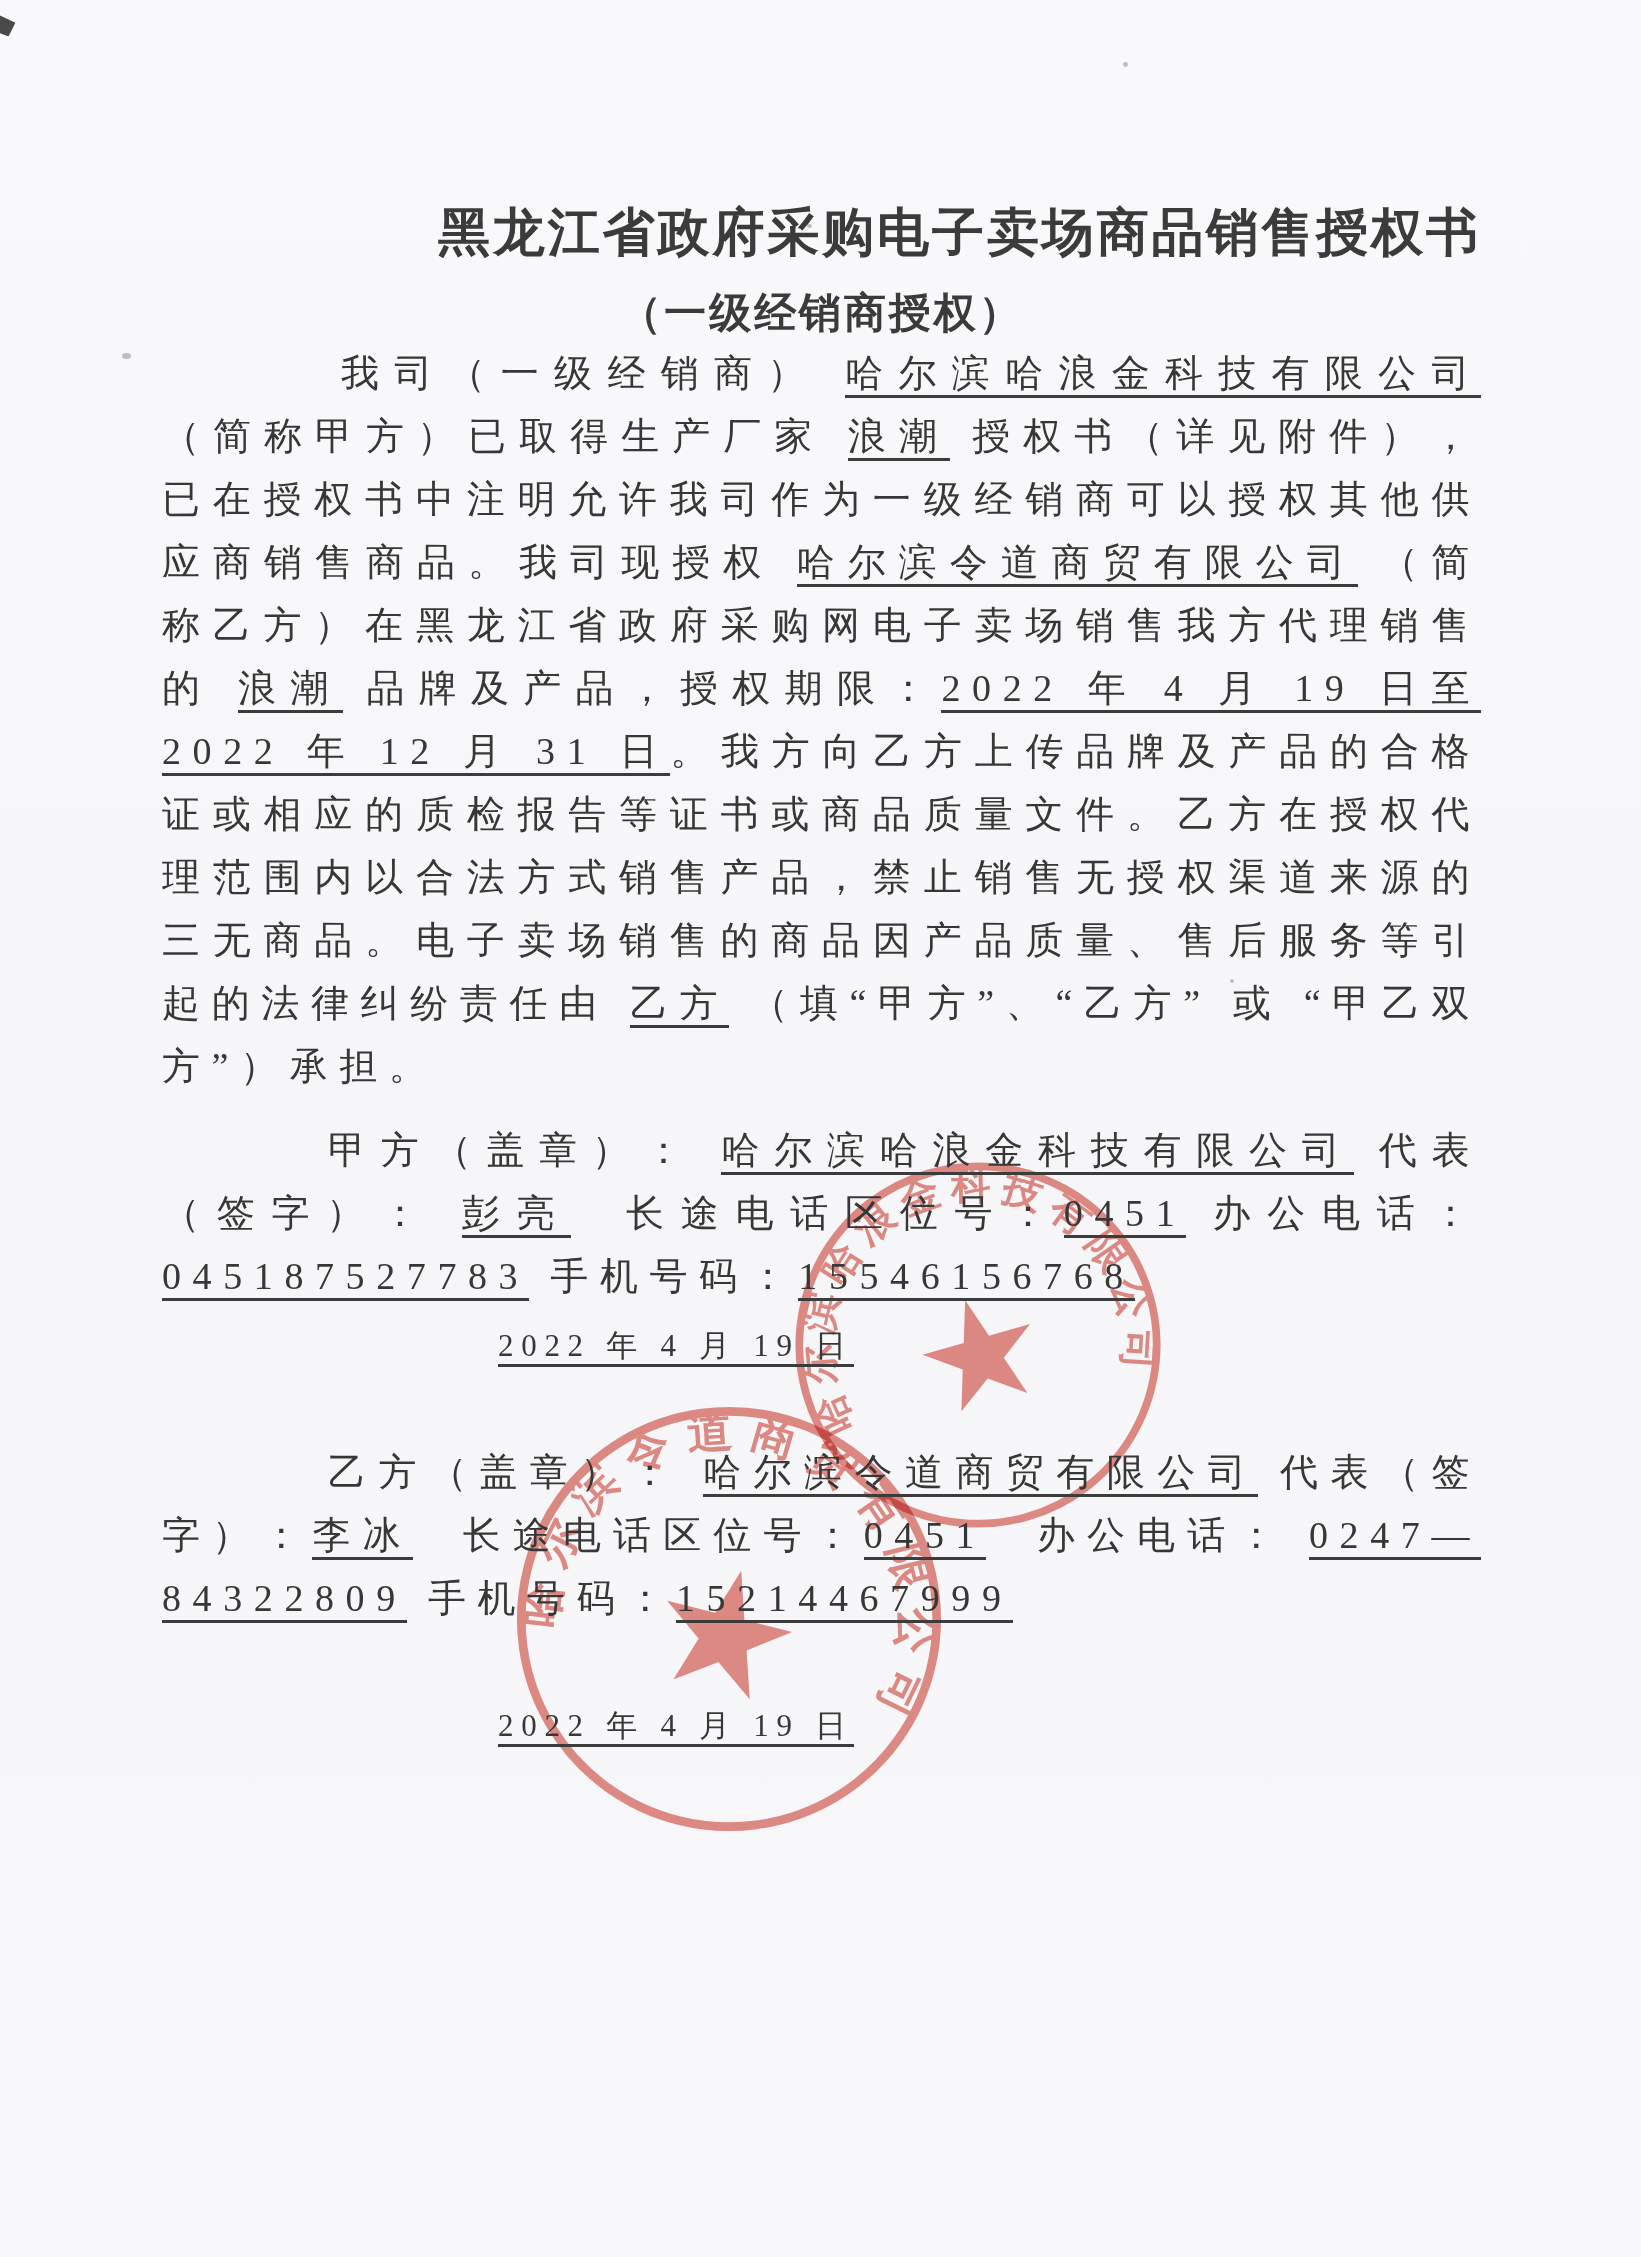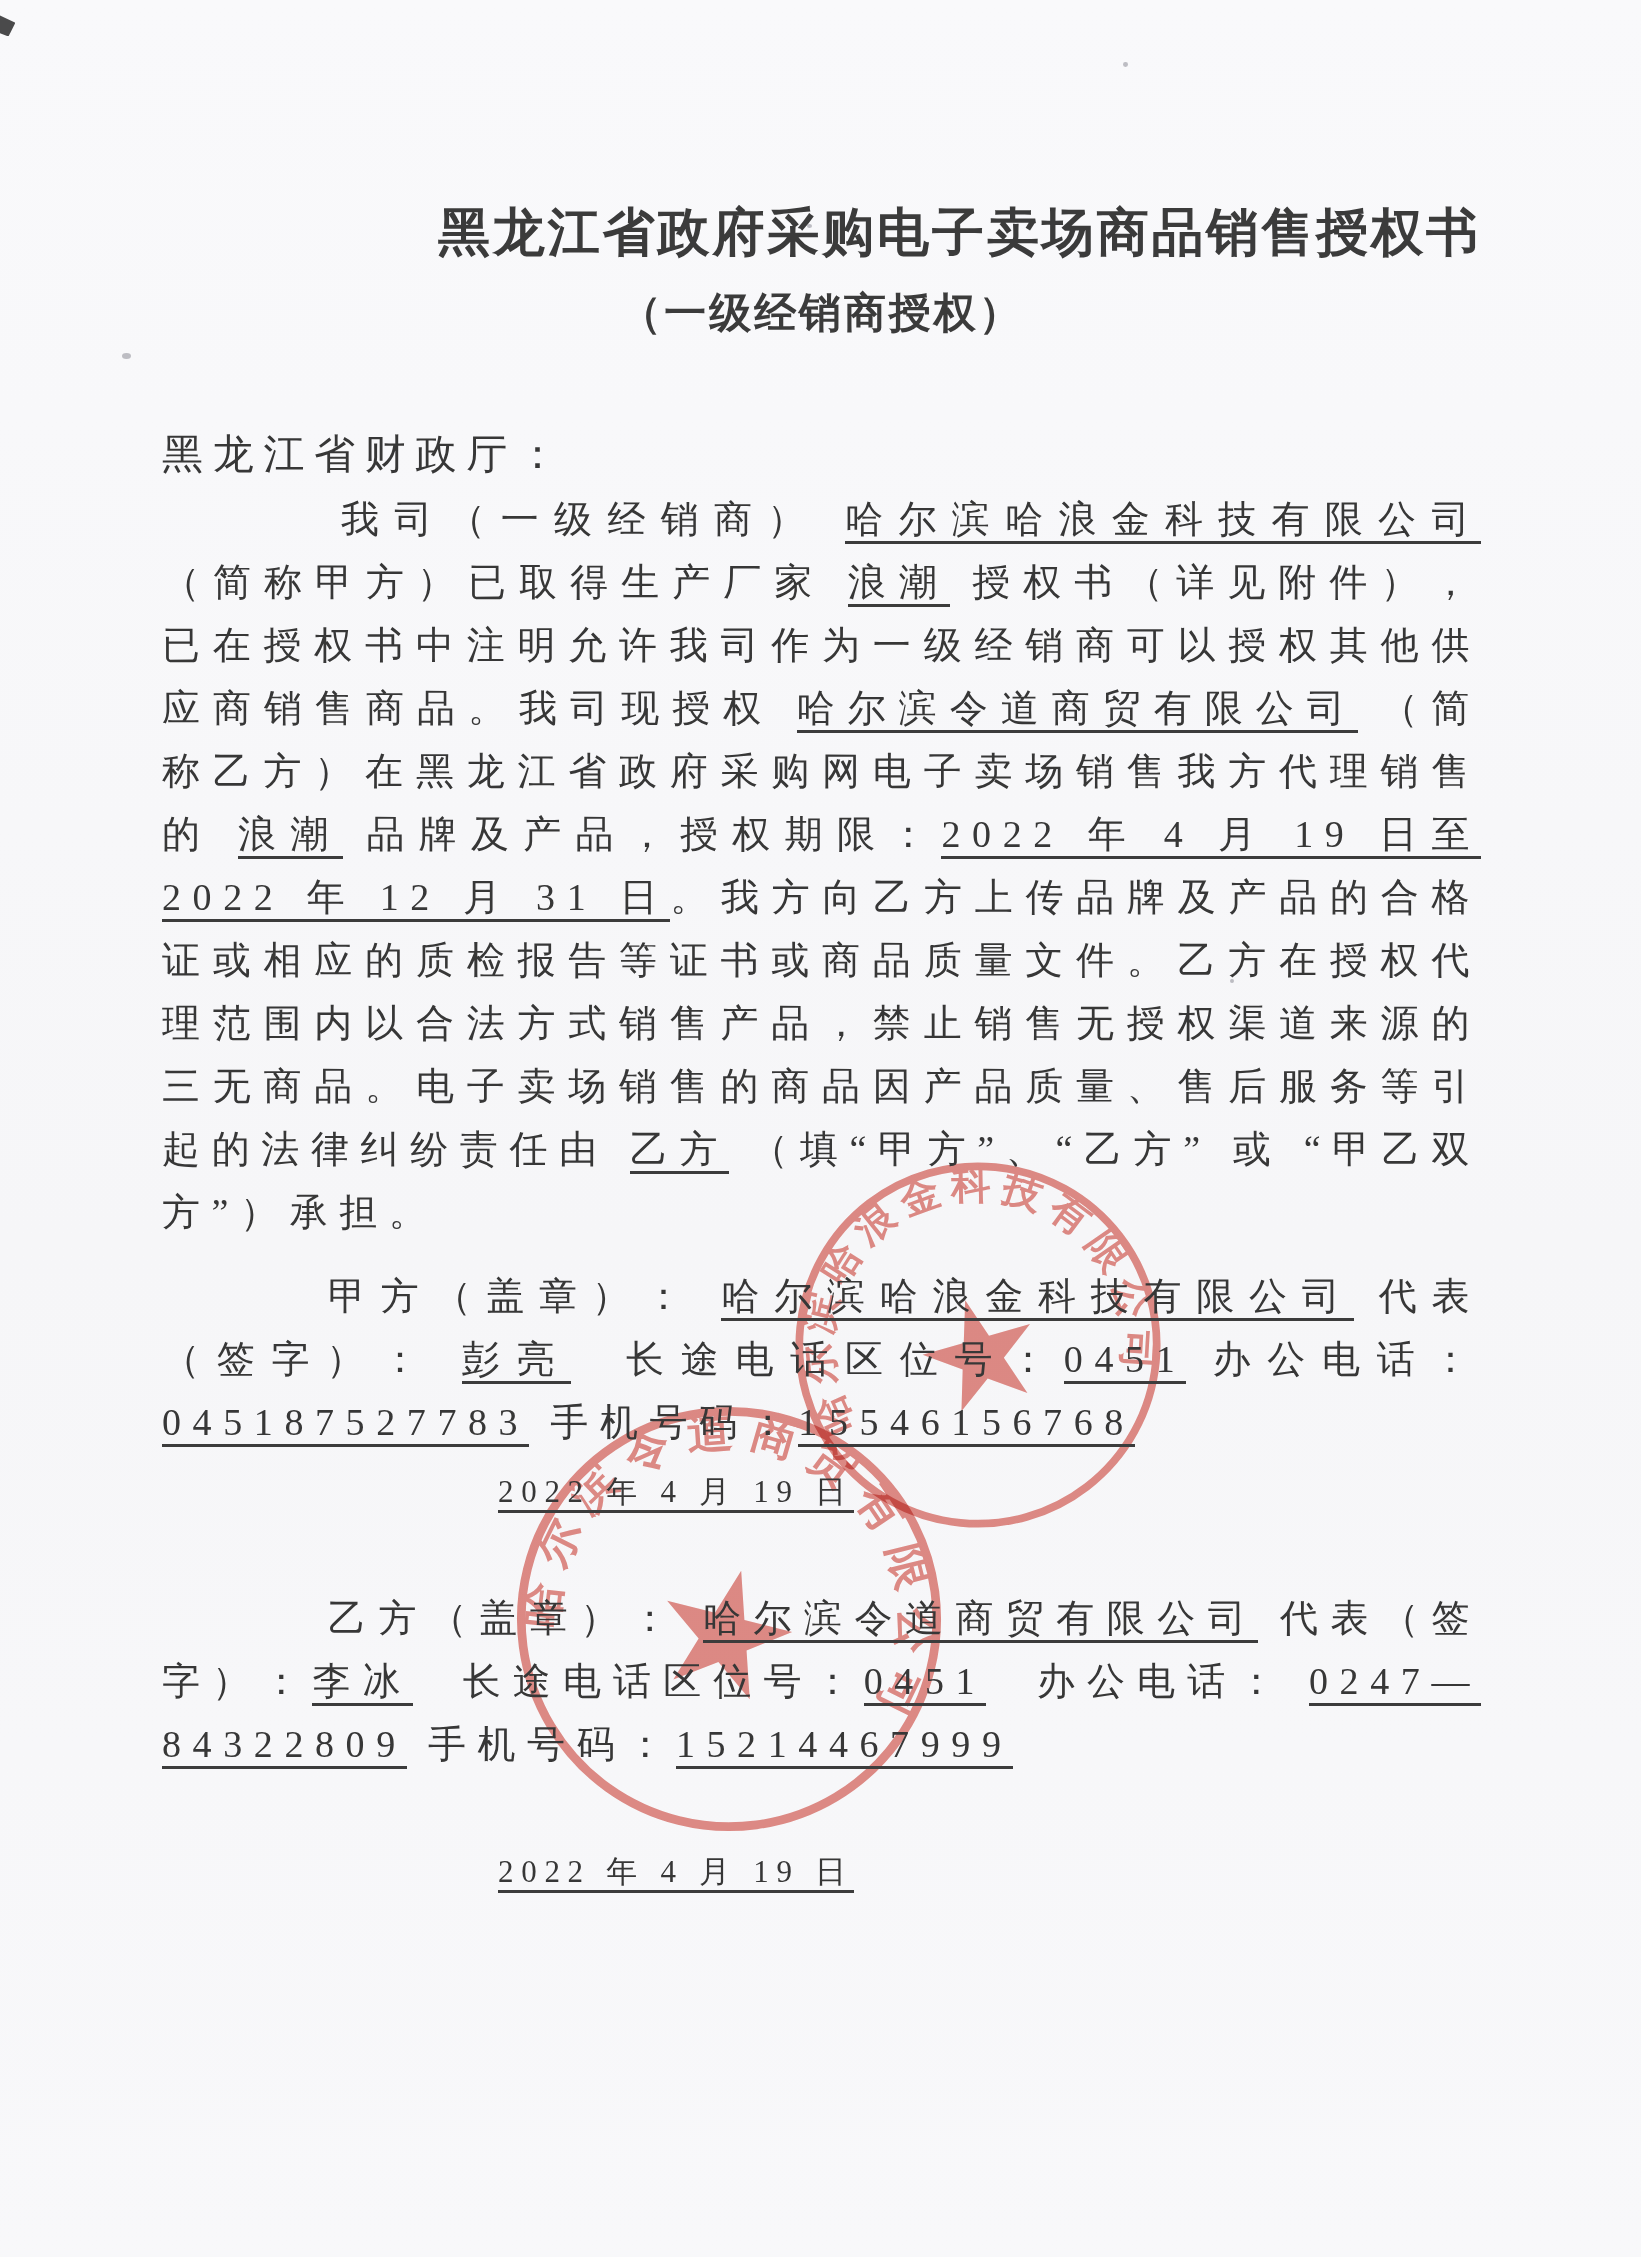--- a/index.html
+++ b/index.html
@@ -120,21 +120,20 @@
         <textPath href="#arc2" startOffset="8">哈尔滨令道商贸有限公司</textPath>
       </text>
       <text x="235" y="300" text-anchor="middle" font-size="152" fill="#d96158">★</text>
     </svg>
   </div>
 
   <div class="content">
     <div class="title">黑龙江省政府采购电子卖场商品销售授权书</div>
     <div class="subtitle">（一级经销商授权）</div>
 
-    <div class="salutation">黑龙江省财政厅：</div>
 
     <div class="para body-para"><span>我司（一级经销商） </span><span class="u">哈尔滨哈浪金科技有限公司</span><span> （简称甲方）已取得生产厂家 </span><span class="u">浪潮</span><span> 授权书（详见附件），已在授权书中注明允许我司作为一级经销商可以授权其他供应商销售商品。我司现授权 </span><span class="u">哈尔滨令道商贸有限公司</span><span> （简称乙方）在黑龙江省政府采购网电子卖场销售我方代理销售的 </span><span class="u">浪潮</span><span> 品牌及产品，授权期限：</span><span class="u">2022 年 4 月 19 日至 2022 年 12 月 31 日</span><span>。我方向乙方上传品牌及产品的合格证或相应的质检报告等证书或商品质量文件。乙方在授权代理范围内以合法方式销售产品，禁止销售无授权渠道来源的三无商品。电子卖场销售的商品因产品质量、售后服务等引起的法律纠纷责任由 </span><span class="u">乙方</span><span> （填“甲方”、“乙方” 或 “甲乙双方”）承担。</span></div>
 
     <div class="para party party-a"><span>甲方（盖章）： </span><span class="u">哈尔滨哈浪金科技有限公司</span><span> 代表（签字）： </span><span class="u">彭亮</span><span>　长途电话区位号：</span><span class="u">0451</span><span> 办公电话：</span><span class="u">045187527783</span><span> 手机号码：</span><span class="u">15546156768</span></div>
 
     <div class="date-line date-a">
       <span class="u">2022 年 4 月 19 日</span>
     </div>
 
     <div class="para party party-b"><span>乙方（盖章）： </span><span class="u">哈尔滨令道商贸有限公司</span><span> 代表（签字）：</span><span class="u">李冰</span><span>　长途电话区位号：</span><span class="u">0451</span><span>　办公电话： </span><span class="u">0247—84322809</span><span> 手机号码：</span><span class="u">15214467999</span></div>

